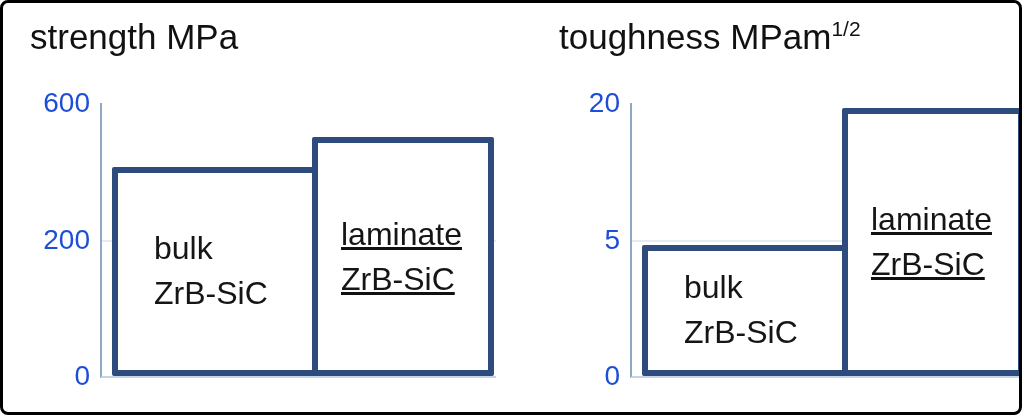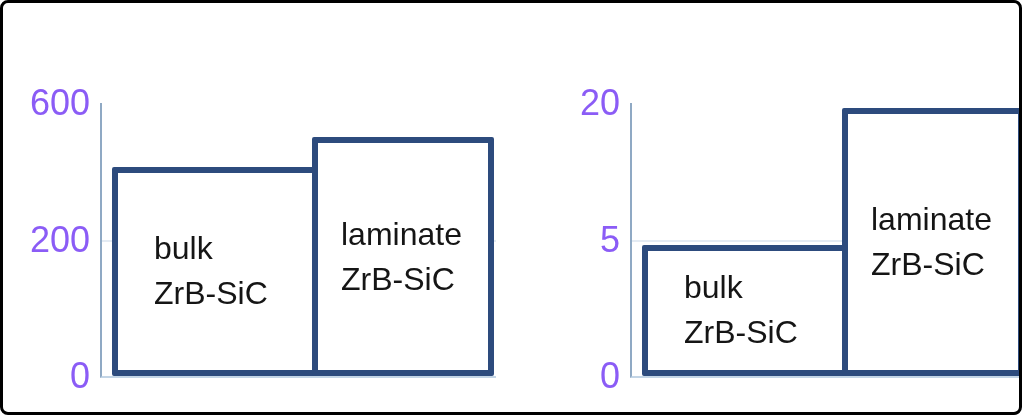--- a/index.html
+++ b/index.html
@@ -54,24 +54,24 @@
     border-bottom: 2px solid #c3d5e6;
   }
   .chart-left  .plot { left: 97px;  width: 394px; }
   .chart-right .plot { left: 116px; width: 392px; }
 
   .ytick {
     position: absolute;
     right: 100%;
     margin-right: 12px;
     transform: translateY(-50%);
-    font-size: 36px;
+    font-size: 28px;
     line-height: 1;
     white-space: nowrap;
-    color: #8b5cf6;
+    color: #1d4ed8;
   }
   .ytick.t-top { top: 0; }
   .ytick.t-mid { top: 50%; }
   .ytick.t-bot { top: 100%; }
 
   .gridline {
     position: absolute;
     top: 50%;
     left: 0;
     width: 100%;
@@ -85,36 +85,37 @@
     bottom: 0;
     box-sizing: border-box;
     background: #ffffff;
     border: 6px solid #2d4b7d;
     border-radius: 2px;
     z-index: 1;
     display: flex;
     align-items: center;
   }
   .bar-1 { left: 10px;  width: 214px; }
-  .bar-2 { left: 210px; width: 182px; }
+  .bar-2 { left: 210px; width: 182px; text-decoration: underline; }
 
   .bar-label {
     font-size: 32px;
     line-height: 45px;
     color: #151515;
   }
   .bar-1 .bar-label { padding-left: 36px; }
   .bar-2 .bar-label { padding-left: 23px; }
 </style>
 </head>
 <body>
 
 <div class="canvas">
 
   <section class="chart chart-left">
+    <h2 class="chart-title"><span>strength MPa</span><sup></sup></h2>
 
     <div class="plot" style="border-left-color: rgb(143, 169, 196); border-bottom-color: rgb(195, 213, 230);">
       <div class="ytick t-top">600</div>
       <div class="ytick t-mid">200</div>
       <div class="ytick t-bot">0</div>
 
       <div class="gridline" style="background: rgb(228, 235, 243);"></div>
 
       <div class="bar bar-1" style="border-color: rgb(45, 75, 125); background: rgb(255, 255, 255); height: 76.6667%;">
         <div class="bar-label">
@@ -126,20 +127,21 @@
       <div class="bar bar-2" style="border-color: rgb(45, 75, 125); background: rgb(255, 255, 255); height: 87.5%;">
         <div class="bar-label">
           <div>laminate</div>
           <div>ZrB-SiC</div>
         </div>
       </div>
     </div>
   </section>
 
   <section class="chart chart-right">
+    <h2 class="chart-title"><span>toughness MPam</span><sup>1/2</sup></h2>
 
     <div class="plot" style="border-left-color: rgb(143, 169, 196); border-bottom-color: rgb(195, 213, 230);">
       <div class="ytick t-top">20</div>
       <div class="ytick t-mid">5</div>
       <div class="ytick t-bot">0</div>
 
       <div class="gridline" style="background: rgb(228, 235, 243);"></div>
 
       <div class="bar bar-1" style="border-color: rgb(45, 75, 125); background: rgb(255, 255, 255); height: 48%;">
         <div class="bar-label">

